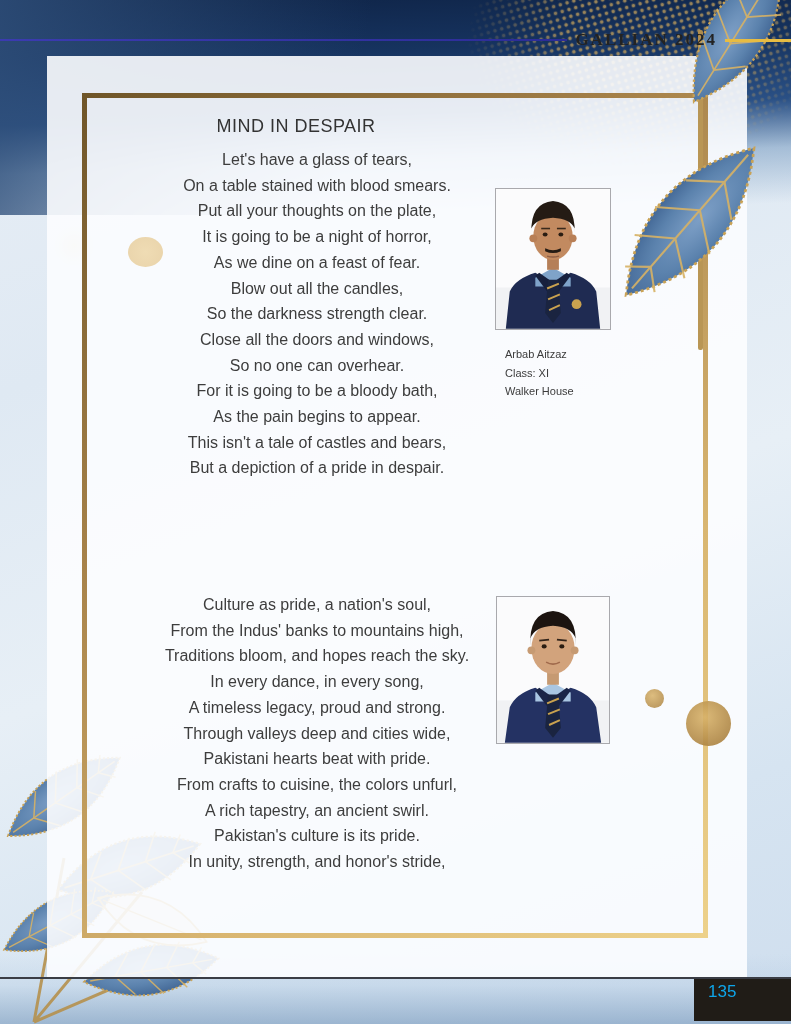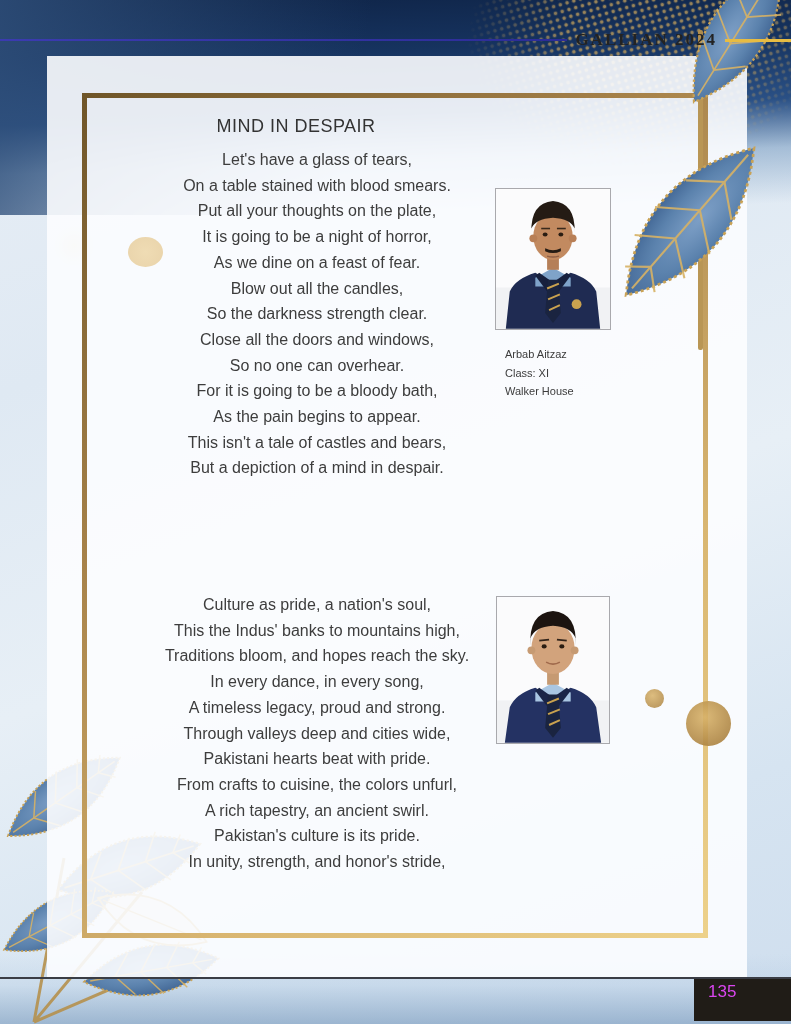--- a/index.html
+++ b/index.html
@@ -74,21 +74,21 @@
   .gold-dot.large{left:686px;top:701px;width:45px;height:45px;
     background:radial-gradient(circle at 42% 36%,#d8b269,#ab8240 78%);opacity:.9;}
   .gold-blob{position:absolute;left:128px;top:237px;width:35px;height:30px;border-radius:50%;
     background:radial-gradient(circle,#e3b65a,#d9a84a 70%);opacity:.45;z-index:3;}
   .gold-blob2{position:absolute;left:54px;top:224px;width:40px;height:44px;border-radius:50%;
     background:radial-gradient(circle,#e3b65a,transparent 75%);opacity:.35;z-index:1;}
   
   .bottom-rule{position:absolute;left:0;top:977px;width:100%;height:2px;background:#3a3d45;z-index:7;}
   .page-number-box{
     position:absolute;left:694px;top:979px;width:97px;height:42px;background:#201c17;z-index:8;
-    color:#d946ef;font-size:17px;box-sizing:border-box;padding:3px 0 0 14px;
+    color:#0ea5e9;font-size:17px;box-sizing:border-box;padding:3px 0 0 14px;
   }
   .defs-holder{position:absolute;width:0;height:0;overflow:hidden;}
 </style>
 </head>
 <body>
 
 <div class="page">
 
   <div class="bg-top"></div>
   <div class="bg-bottom"></div>
@@ -151,21 +151,21 @@
       <div class="poem-line">Put all your thoughts on the plate,</div>
       <div class="poem-line">It is going to be a night of horror,</div>
       <div class="poem-line">As we dine on a feast of fear.</div>
       <div class="poem-line">Blow out all the candles,</div>
       <div class="poem-line">So the darkness strength clear.</div>
       <div class="poem-line">Close all the doors and windows,</div>
       <div class="poem-line">So no one can overhear.</div>
       <div class="poem-line">For it is going to be a bloody bath,</div>
       <div class="poem-line">As the pain begins to appear.</div>
       <div class="poem-line">This isn't a tale of castles and bears,</div>
-      <div class="poem-line">But a depiction of a mind in despair.</div>
+      <div class="poem-line">But a depiction of a pride in despair.</div>
     </div>
 
   <div class="photo p1">
     <svg viewBox="0 0 116 142">
       <rect width="116" height="142" fill="#fbfbfc"></rect>
       <rect y="100" width="116" height="42" fill="#f1f2f4"></rect>
       <path d="M10,142 L14,104 Q20,91 40,85 L58,95 L76,85 Q96,91 102,104 L106,142 Z" fill="#1f2b52"></path>
       <polygon points="40,90 58,80 76,90 76,99 40,99" fill="#7fa3c9"></polygon>
       <polygon points="44,85 58,95 52,104 40,88" fill="#17203d"></polygon>
       <polygon points="72,85 58,95 64,104 76,88" fill="#17203d"></polygon>
@@ -194,21 +194,21 @@
     </svg>
   </div>
   <div class="caption c1">
     <div>Arbab Aitzaz</div>
     <div>Class: XI</div>
     <div>Walker House</div>
   </div>
 
   <div class="poem-body b2">
       <div class="poem-line">Culture as pride, a nation's soul,</div>
-      <div class="poem-line">This the Indus' banks to mountains high,</div>
+      <div class="poem-line">From the Indus' banks to mountains high,</div>
       <div class="poem-line">Traditions bloom, and hopes reach the sky.</div>
       <div class="poem-line">In every dance, in every song,</div>
       <div class="poem-line">A timeless legacy, proud and strong.</div>
       <div class="poem-line">Through valleys deep and cities wide,</div>
       <div class="poem-line">Pakistani hearts beat with pride.</div>
       <div class="poem-line">From crafts to cuisine, the colors unfurl,</div>
       <div class="poem-line">A rich tapestry, an ancient swirl.</div>
       <div class="poem-line">Pakistan's culture is its pride.</div>
       <div class="poem-line">In unity, strength, and honor's stride,</div>
     </div>

